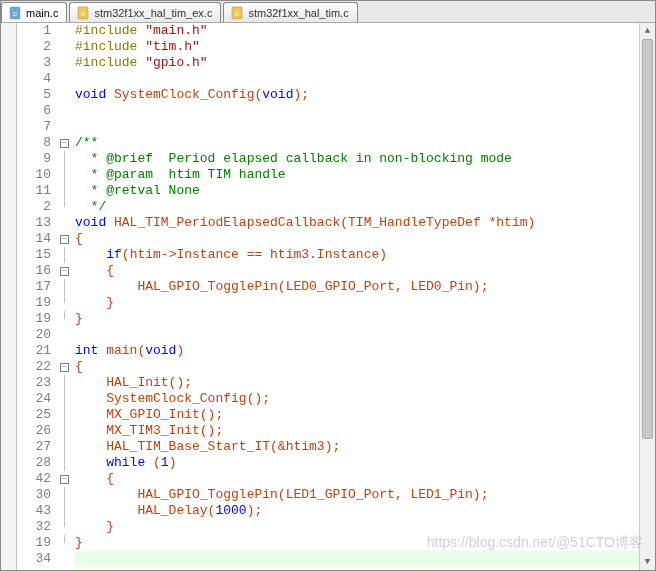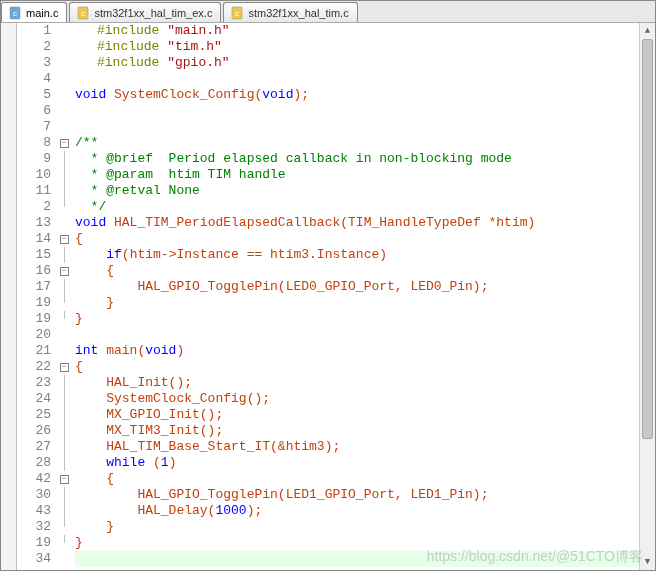--- a/index.html
+++ b/index.html
@@ -97,31 +97,31 @@
     .code {
       flex: 1;
       padding-left: 4px;
       line-height: 16px;
       white-space: pre;
       font-size: 13px;
       overflow: hidden;
     }
     .line { height: 16px; }
     .kw { color: #0000ff; }
-    .pp { color: #808000; margin-left: 22px; }
+    .pp { color: #808000; }
     .str { color: #a31515; }
     .cmt { color: #008000; }
     .num { color: #0000ff; }
     .txt { color: #c2410c; }
     .highlight-line {
       background: #e6ffe6;
     }
     .watermark {
       position: absolute;
-      bottom: 4px;
+      bottom: 18px;
       right: 12px;
       color: rgba(120,120,120,0.35);
       font-family: sans-serif;
       font-size: 14px;
       pointer-events: none;
     }
     .scrollbar-v {
       width: 16px;
       background: #f0f0f0;
       border-left: 1px solid #ccc;

